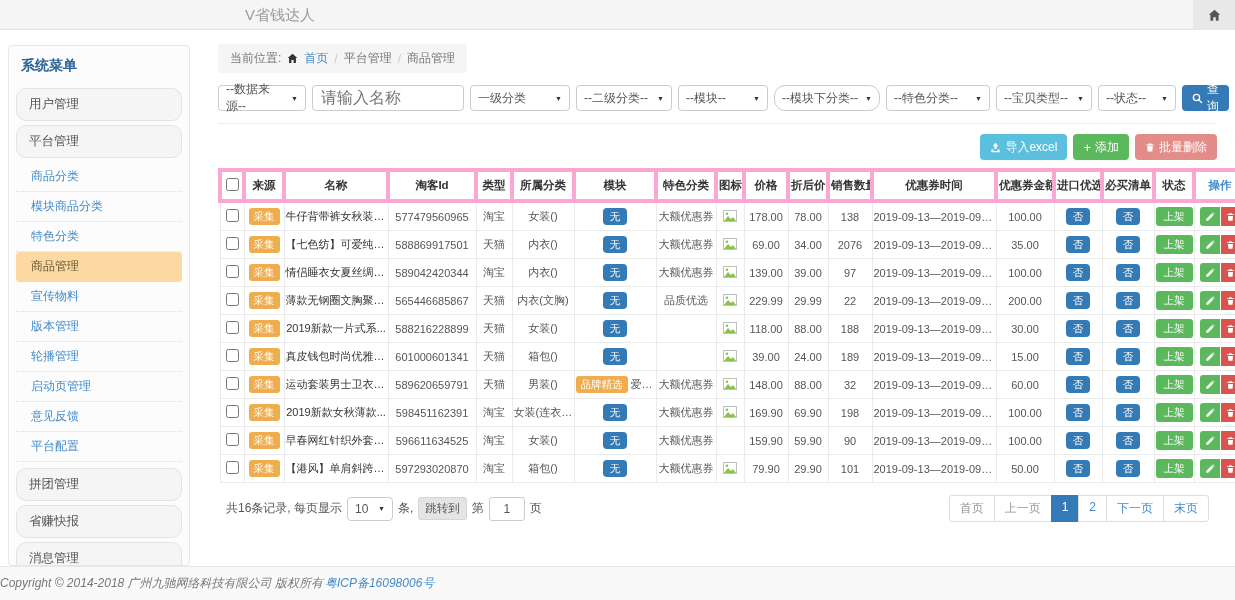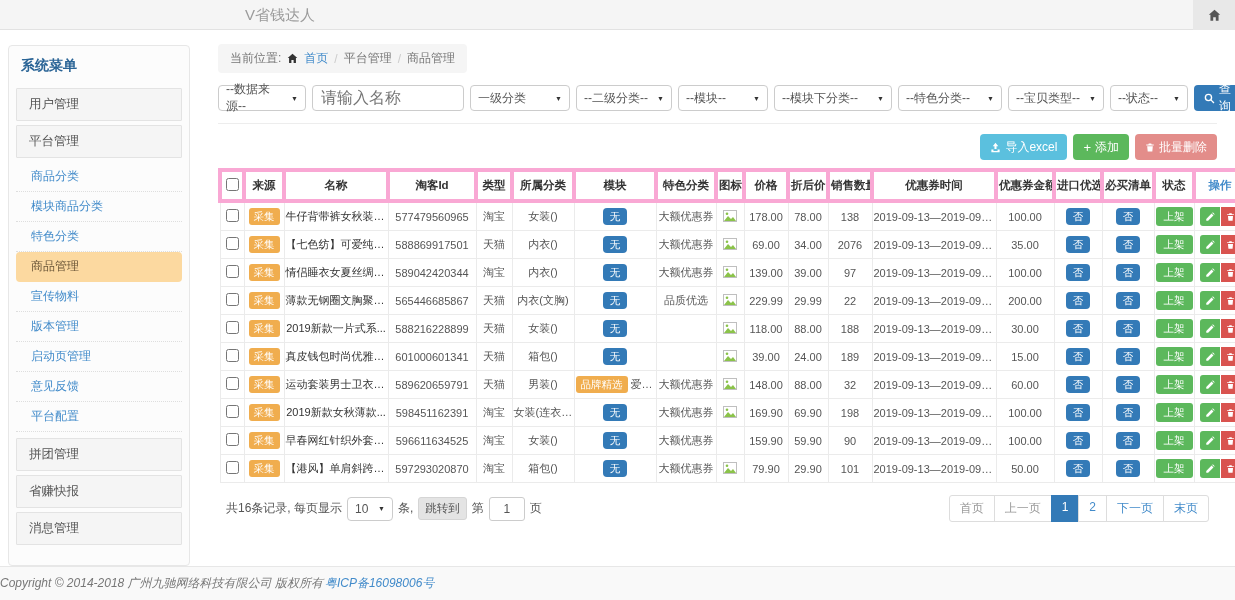--- a/index.html
+++ b/index.html
@@ -12,21 +12,21 @@
   .brand { position:absolute; left:245px; top:0; line-height:30px; font-size:15px; color:#9b9b9b; }
   .top-right { position:absolute; right:0; top:0; height:30px; display:flex; align-items:stretch; }
   .home-box { width:42px; background:#e8e8e8; display:flex; align-items:center; justify-content:center; color:#555; cursor:pointer; }
   .welcome { display:flex; align-items:center; gap:5px; padding:0 14px; width:323px; font-size:12px; color:#555; cursor:pointer; }
   .caret-down { font-size:8px; color:#555; }
 
   
   .sidebar { position:absolute; left:8px; top:45px; width:182px; height:521px;
     background:#fcfcfc; border:1px solid #e7e7e7; border-radius:4px; overflow:hidden; }
   .side-title { color:#2a6496; font-weight:bold; font-size:14px; padding:11px 12px 9px; }
-  .side-group { margin:4px 7px; background:#f5f5f5; border:1px solid #e3e3e3; border-radius:1px;
+  .side-group { margin:4px 7px; background:#f5f5f5; border:1px solid #e3e3e3; border-radius:10px;
     padding:7px 12px; font-size:12.5px; color:#555; cursor:pointer; }
   .submenu { margin:2px 7px 6px; }
   .submenu-item { padding:6px 10px 6px 15px; font-size:12px; color:#428bca;
     border-bottom:1px dotted #dedede; cursor:pointer; }
   .submenu-item.active { background:#fcd9a0; border-radius:4px; color:#6a5638; border-bottom:1px dotted transparent; }
 
   
   .main { position:absolute; left:210px; top:40px; width:1015px; }
   .breadcrumb { display:inline-flex; align-items:center; gap:6px; background:#f5f5f5;
     border-radius:4px; padding:6px 12px; font-size:12px; color:#777; margin:4px 8px 0; }
@@ -106,20 +106,21 @@
   <div class="side-title">系统菜单</div>
   <div class="side-group">用户管理</div>
   <div class="side-group">平台管理</div>
   <div class="submenu" id="submenu">
       <div class="submenu-item">商品分类</div>
       <div class="submenu-item">模块商品分类</div>
       <div class="submenu-item">特色分类</div>
       <div class="submenu-item active">商品管理</div>
       <div class="submenu-item">宣传物料</div>
       <div class="submenu-item">版本管理</div>
+      <div class="submenu-item">轮播管理</div>
       <div class="submenu-item">启动页管理</div>
       <div class="submenu-item">意见反馈</div>
       <div class="submenu-item">平台配置</div>
     </div>
   <div id="bottom-groups">
       <div class="side-group">拼团管理</div>
       <div class="side-group">省赚快报</div>
       <div class="side-group">消息管理</div>
     </div>
 </div>
@@ -151,21 +152,21 @@
           <span class="sel-caret">▼</span>
         </span>
         <span class="fake-select" style="width: 96px;">
           <span>--二级分类--</span>
           <span class="sel-caret">▼</span>
         </span>
         <span class="fake-select" style="width: 90px;">
           <span>--模块--</span>
           <span class="sel-caret">▼</span>
         </span>
-        <span class="fake-select" style="width: 118px;">
+        <span class="fake-select" style="width: 106px; border-radius: 11px;">
           <span>--模块下分类--</span>
           <span class="sel-caret">▼</span>
         </span>
         <span class="fake-select" style="width: 104px;">
           <span>--特色分类--</span>
           <span class="sel-caret">▼</span>
         </span>
         <span class="fake-select" style="width: 96px;">
           <span>--宝贝类型--</span>
           <span class="sel-caret">▼</span>

